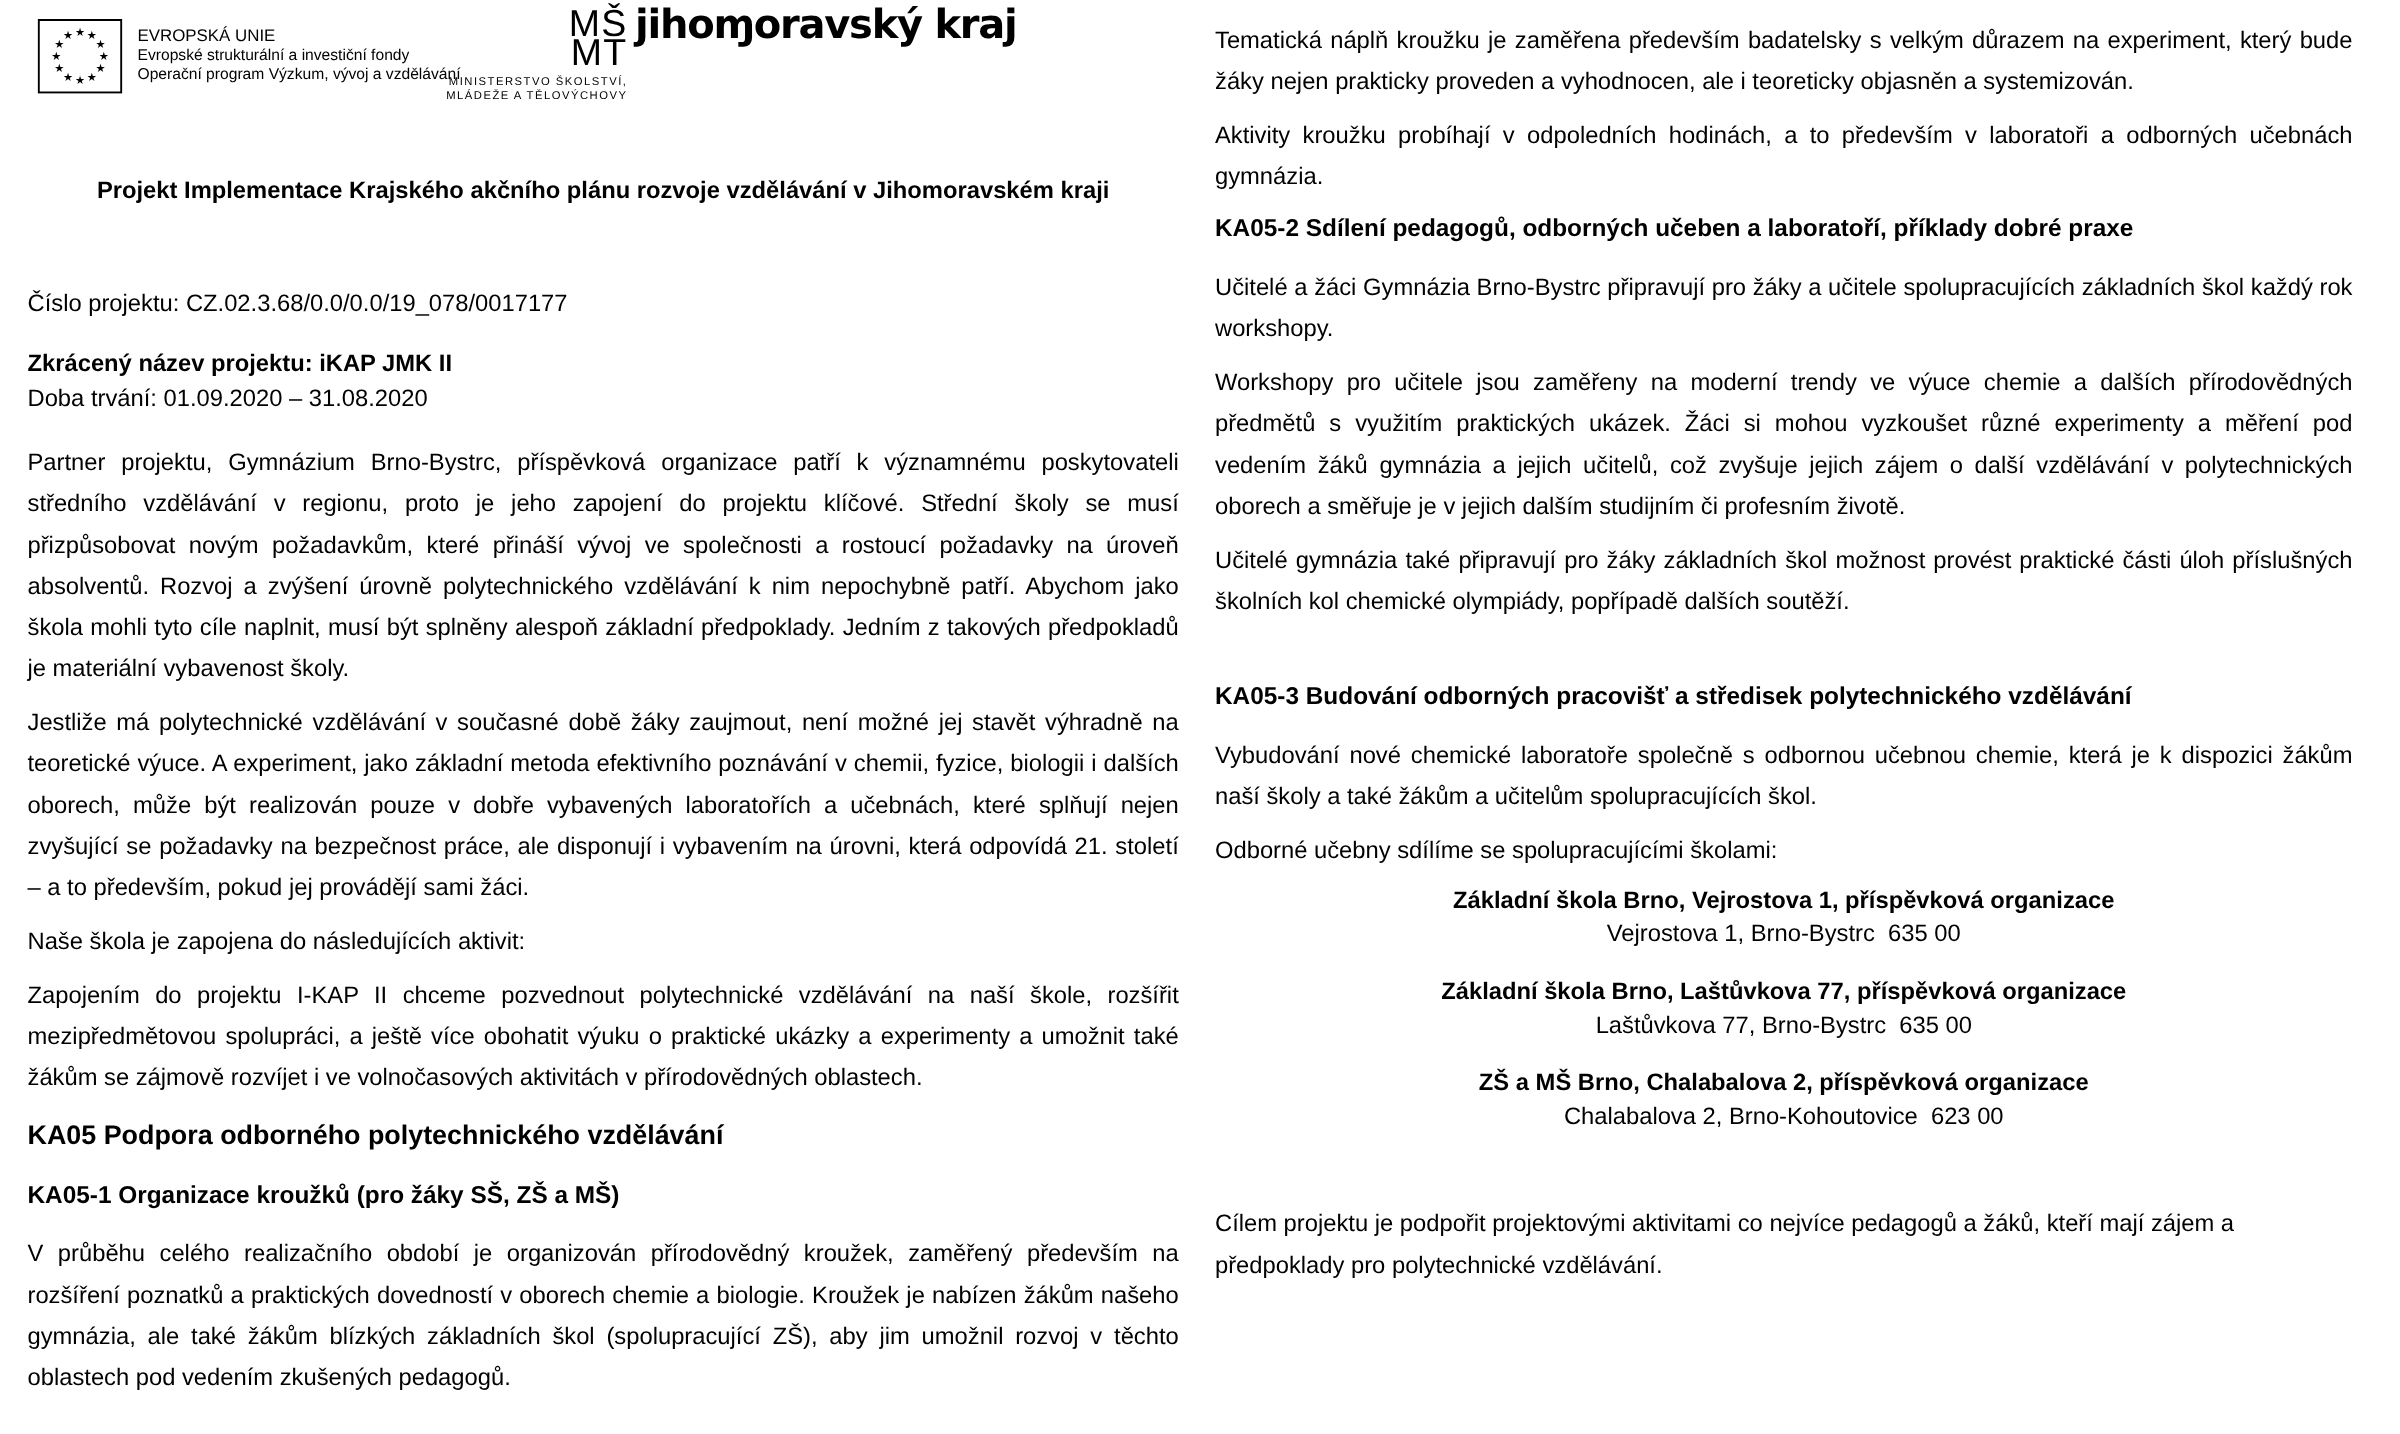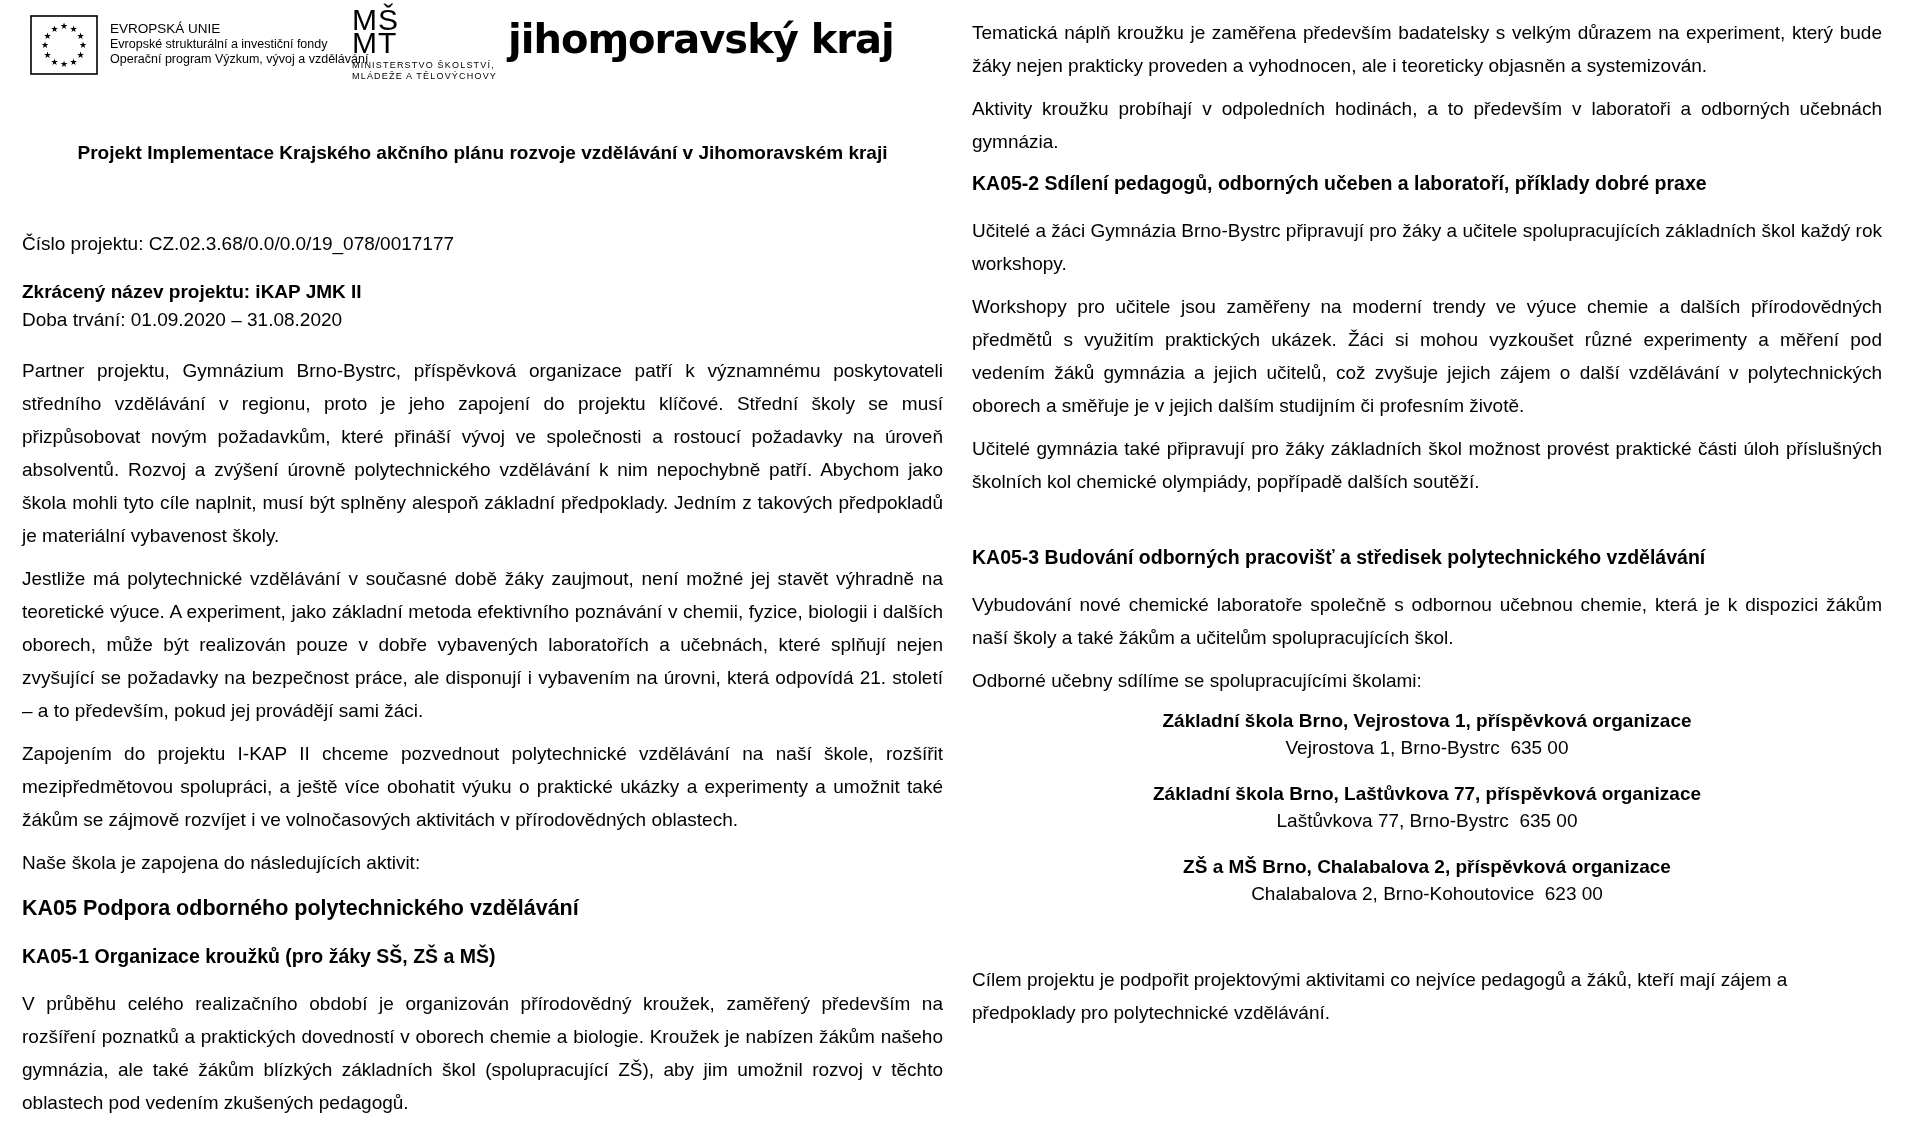--- a/index.html
+++ b/index.html
@@ -8,25 +8,25 @@
   .page{position:relative;width:1920px;height:1147px;background:#fff;}
 
   .col-left{position:absolute;left:22px;top:0;width:921px;}
   .col-right{position:absolute;left:972px;top:16px;width:910px;}
 
   
   .logo-row{position:relative;height:100px;}
   .eu-logo{position:absolute;left:8px;top:15px;display:flex;gap:12px;align-items:flex-start;}
   .eu-text{font-size:12.5px;line-height:15.5px;padding-top:6px;}
   .eu-text .l1{font-size:13.5px;}
-  .msmt{position:absolute;left:330px;top:8px;width:150px;text-align:left;}
+  .msmt{position:absolute;left:330px;top:8px;width:150px;text-align:right;}
   .msmt-mono{font-size:30px;line-height:23px;letter-spacing:1px;font-weight:400;}
   .msmt-caption{margin-top:6px;font-size:9px;line-height:11px;letter-spacing:1.2px;}
-  .region-logo{position:absolute;left:486px;top:16px;
-       font-family:"DejaVu Sans",sans-serif;font-weight:700;font-size:40px;
+  .region-logo{position:absolute;left:486px;top:0;
+       font-family:"DejaVu Sans",sans-serif;font-weight:700;font-size:32px;
        letter-spacing:-1px;white-space:nowrap;}
 
   
   .doc-title{margin:36px 0 60px 0;text-align:center;font-weight:700;
        font-size:19px;line-height:34px;}
   .project-meta p{margin:0;font-size:19px;line-height:28px;}
   .m-number{margin-bottom:20px !important;}
   .m-short{font-weight:700;}
   .body-text{margin-top:20px;}
   p.para{margin:0 0 10px 0;font-size:19px;line-height:33px;text-align:justify;}
@@ -94,22 +94,22 @@
 
     <div class="project-meta">
       <p class="m-number">Číslo projektu: CZ.02.3.68/0.0/0.0/19_078/0017177</p>
       <p class="m-short">Zkrácený název projektu: iKAP JMK II</p>
       <p class="m-duration">Doba trvání: 01.09.2020 – 31.08.2020</p>
     </div>
 
     <div class="body-text">
       <p class="para">Partner projektu, Gymnázium Brno-Bystrc, příspěvková organizace patří k významnému poskytovateli středního vzdělávání v regionu, proto je jeho zapojení do projektu klíčové. Střední školy se musí přizpůsobovat novým požadavkům, které přináší vývoj ve společnosti a rostoucí požadavky na úroveň absolventů. Rozvoj a zvýšení úrovně polytechnického vzdělávání k nim nepochybně patří. Abychom jako škola mohli tyto cíle naplnit, musí být splněny alespoň základní předpoklady. Jedním z takových předpokladů je materiální vybavenost školy.</p>
       <p class="para">Jestliže má polytechnické vzdělávání v současné době žáky zaujmout, není možné jej stavět výhradně na teoretické výuce. A experiment, jako základní metoda efektivního poznávání v chemii, fyzice, biologii i dalších oborech, může být realizován pouze v dobře vybavených laboratořích a učebnách, které splňují nejen zvyšující se požadavky na bezpečnost práce, ale disponují i vybavením na úrovni, která odpovídá 21. století – a to především, pokud jej provádějí sami žáci.</p>
+      <p class="para para-left">Naše škola je zapojena do následujících aktivit:</p>
       <p class="para">Zapojením do projektu I-KAP II chceme pozvednout polytechnické vzdělávání na naší škole, rozšířit mezipředmětovou spolupráci, a ještě více obohatit výuku o praktické ukázky a experimenty a umožnit také žákům se zájmově rozvíjet i ve volnočasových aktivitách v přírodovědných oblastech.</p>
-      <p class="para para-left">Naše škola je zapojena do následujících aktivit:</p>
 
       <h2 class="h-main">KA05 Podpora odborného polytechnického vzdělávání</h2>
       <h3 class="h-sub">KA05-1 Organizace kroužků (pro žáky SŠ, ZŠ a MŠ)</h3>
       <p class="para">V průběhu celého realizačního období je organizován přírodovědný kroužek, zaměřený především na rozšíření poznatků a praktických dovedností v oborech chemie a biologie. Kroužek je nabízen žákům našeho gymnázia, ale také žákům blízkých základních škol (spolupracující ZŠ), aby jim umožnil rozvoj v těchto oblastech pod vedením zkušených pedagogů.</p>
     </div>
   </div>
 
   <div class="col-right">
 
     <p class="para">Tematická náplň kroužku je zaměřena především badatelsky s velkým důrazem na experiment, který bude žáky nejen prakticky proveden a vyhodnocen, ale i teoreticky objasněn a systemizován.</p>

